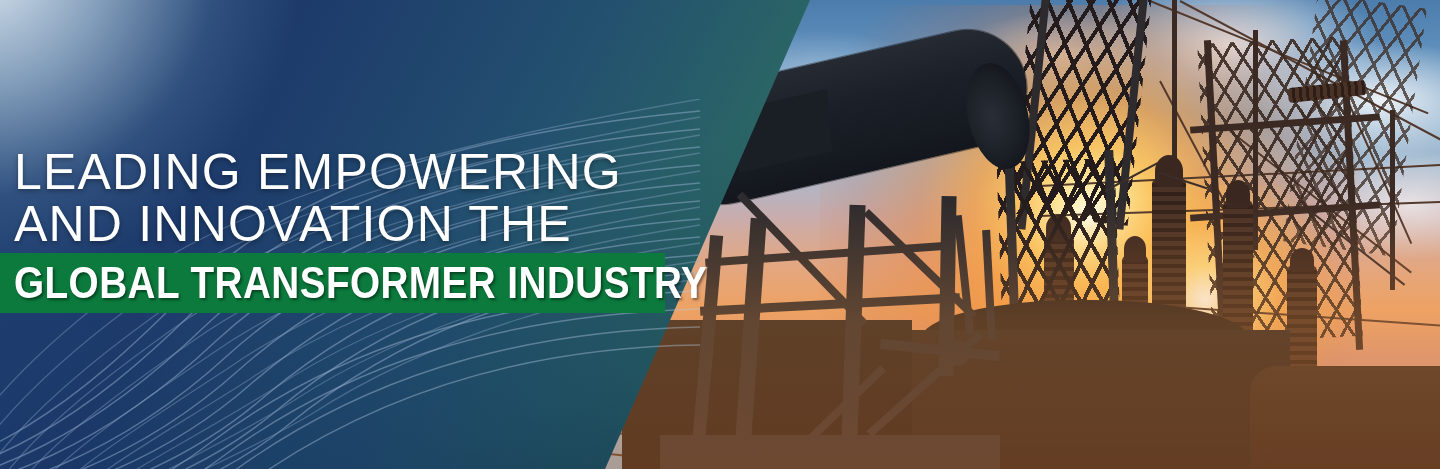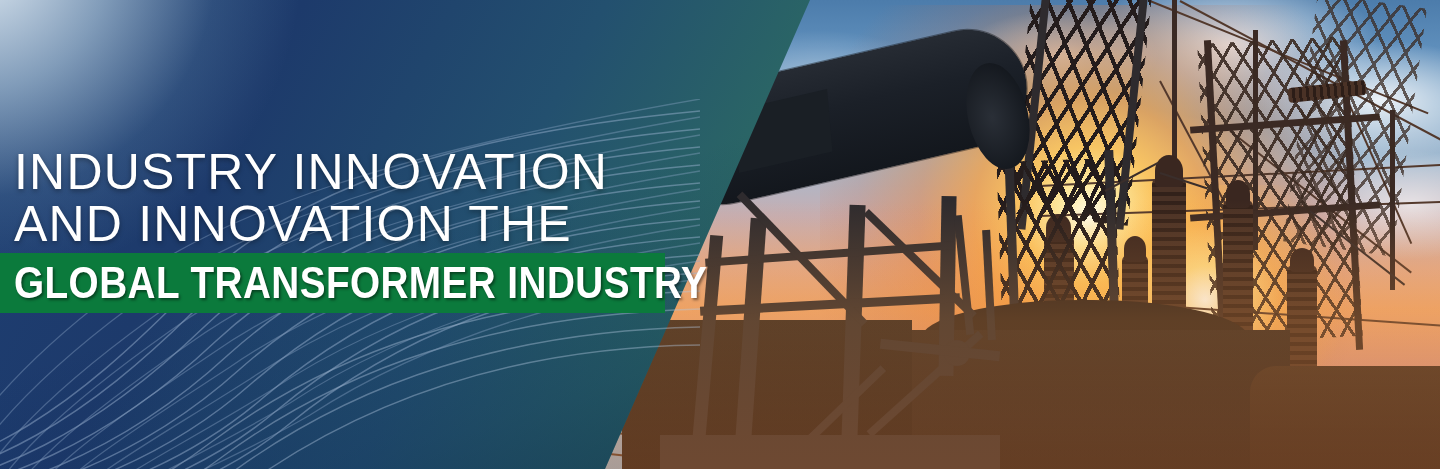--- a/index.html
+++ b/index.html
@@ -384,20 +384,20 @@
       <path d="M130,430 C150,380 220,330 330,256 C450,172 620,122 820,90"></path>
       <path d="M148,430 C168,384 240,340 350,268 C472,184 640,136 820,108"></path>
       <path d="M166,430 C186,388 260,350 370,280 C494,196 660,150 820,126"></path>
       <path d="M184,430 C204,392 280,360 390,292 C516,208 680,164 820,144"></path>
       <path d="M202,430 C222,396 300,370 410,304 C538,220 700,178 820,162"></path>
       <path d="M220,430 C240,400 320,380 430,316 C560,232 720,192 820,180"></path>
     </g>
   </svg>
 
   <div class="headline">
-    <div class="line">INDUSTRY INNOVATION</div>
+    <div class="line">LEADING EMPOWERING</div>
     <div class="line">AND INNOVATION THE</div>
   </div>
 
   <div class="green-bar"></div>
   <div class="subline">GLOBAL TRANSFORMER INDUSTRY</div>
 
 </div>
 
 </body></html>

